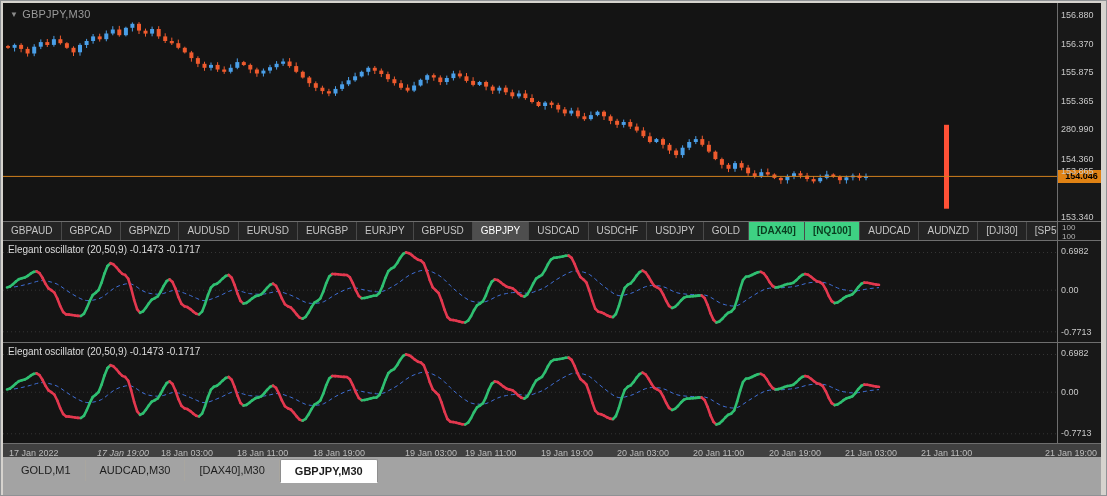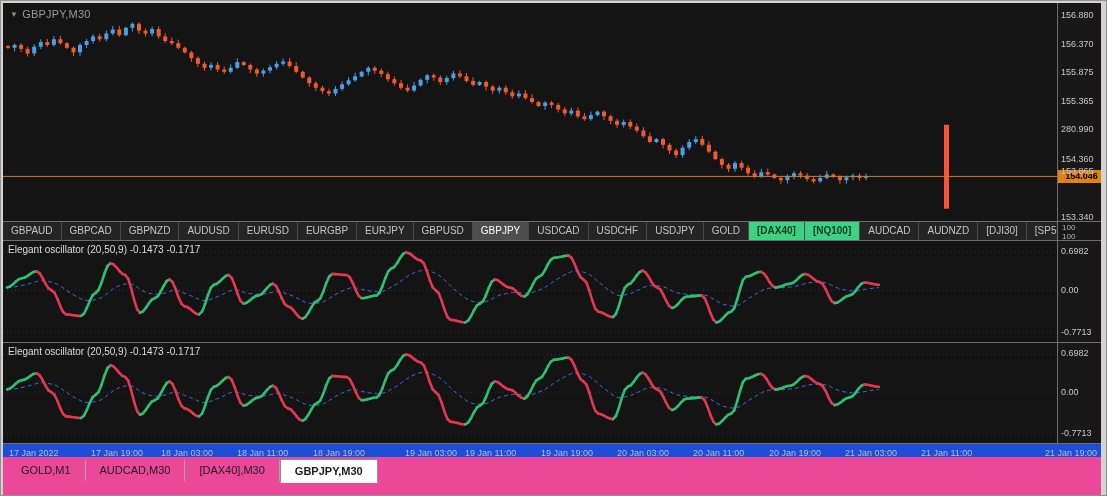--- a/index.html
+++ b/index.html
@@ -33,26 +33,26 @@
 
   
   .osc-row{height:101px}
   .osc-row + .osc-row{border-top:1px solid #6e6e6e}
   .osc-svg{display:block;width:1056px;height:101px}
   .osc-label{position:absolute;left:5px;top:3px;font-size:10px;color:#dcdcdc}
   .oal{position:absolute;left:3px;font-size:9px;color:#c8c8c8}
   .oal-top{top:5px}.oal-mid{top:44px}.oal-bot{bottom:5px}
 
   
-  .time-row{height:19px;background:#1d4ed8;border-top:1px solid #6e6e6e;position:relative;
+  .time-row{height:19px;background:#404040;border-top:1px solid #6e6e6e;position:relative;
     color:#bdbdbd;overflow:hidden}
   .tlab{position:absolute;top:4px;font-size:9px;white-space:nowrap}
 
   
-  .bottom-bar{flex:1;background:#ec4899;display:flex;align-items:flex-start;padding:3px 0 12px 4px}
+  .bottom-bar{flex:1;background:#a3a3a3;display:flex;align-items:flex-start;padding:3px 0 12px 4px}
   .btab{font-size:11px;color:#1c1c1c;padding:4px 14px 5px 14px;border-right:1px solid #a9a69f;
     line-height:12px;cursor:default;white-space:nowrap}
   .btab.active{background:#ffffff;border:1px solid #8e8e8e;border-bottom:1px solid #ffffff;
     border-radius:2px 2px 0 0;font-weight:bold;margin-top:-1px;padding-top:5px}
 </style>
 </head>
 <body>
 
 <div class="window">
 
@@ -988,21 +988,21 @@
     </div>
     <div class="axis-col">
       <span class="oal oal-top">0.6982</span>
       <span class="oal oal-mid">0.00</span>
       <span class="oal oal-bot">-0.7713</span>
     </div>
   </div>
 
   <div class="time-row" id="time-axis">
       <span class="tlab" style="left: 6px;">17 Jan 2022</span>
-      <span class="tlab" style="left: 88px;">17 Jan 19:00</span>
+      <span class="tlab" style="left: 94px; font-style: italic;">17 Jan 19:00</span>
       <span class="tlab" style="left: 158px;">18 Jan 03:00</span>
       <span class="tlab" style="left: 234px;">18 Jan 11:00</span>
       <span class="tlab" style="left: 310px;">18 Jan 19:00</span>
       <span class="tlab" style="left: 402px;">19 Jan 03:00</span>
       <span class="tlab" style="left: 462px;">19 Jan 11:00</span>
       <span class="tlab" style="left: 538px;">19 Jan 19:00</span>
       <span class="tlab" style="left: 614px;">20 Jan 03:00</span>
       <span class="tlab" style="left: 690px;">20 Jan 11:00</span>
       <span class="tlab" style="left: 766px;">20 Jan 19:00</span>
       <span class="tlab" style="left: 842px;">21 Jan 03:00</span>

